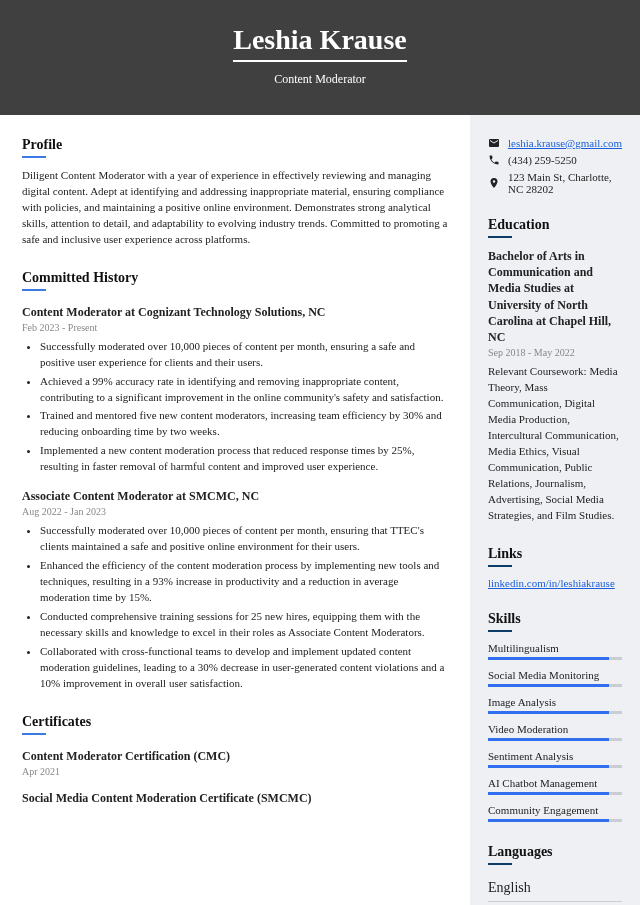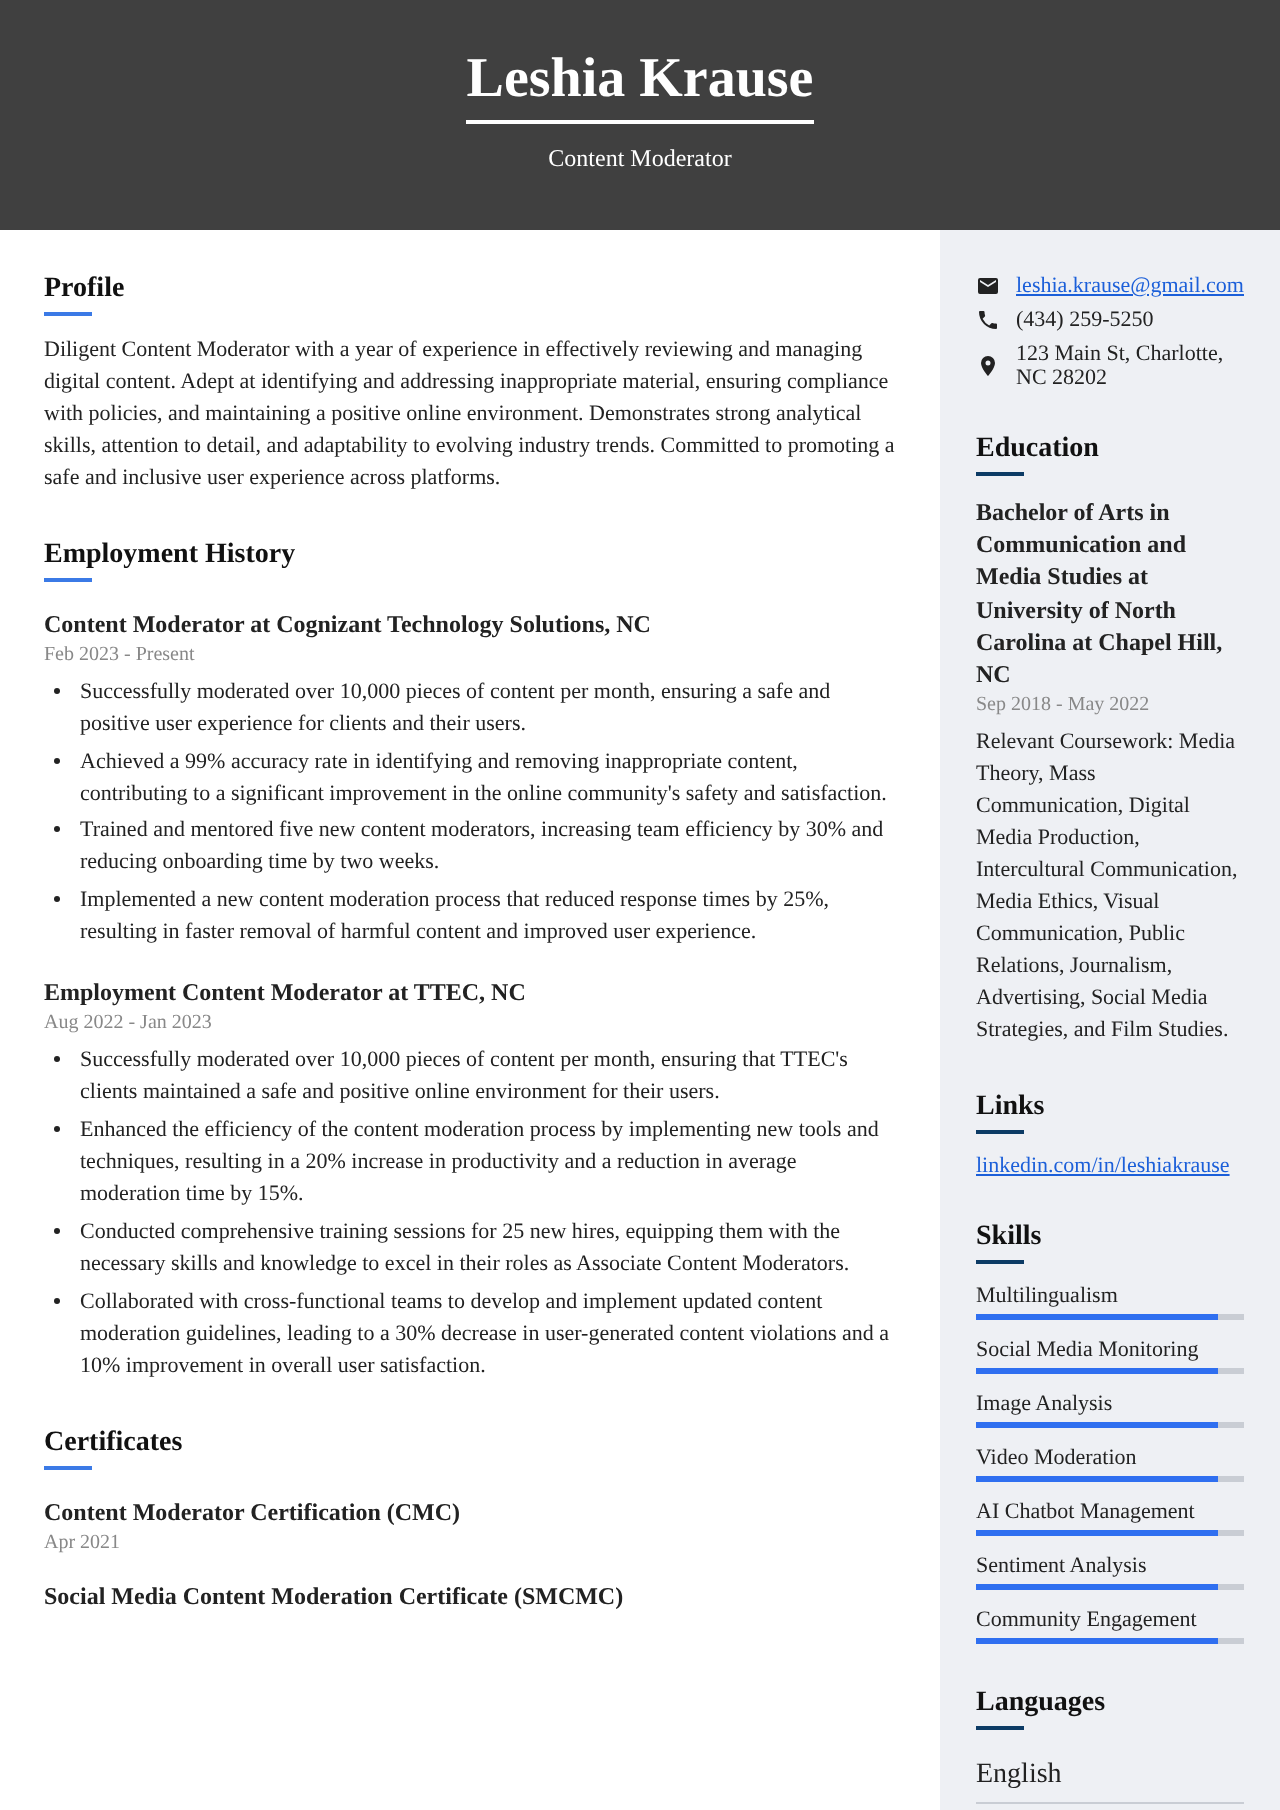--- a/index.html
+++ b/index.html
@@ -40,39 +40,39 @@
 <div class="body">
   <div class="main">
 
     <div class="section">
       <h2>Profile</h2>
       <div class="rule"></div>
       <p class="prose">Diligent Content Moderator with a year of experience in effectively reviewing and managing digital content. Adept at identifying and addressing inappropriate material, ensuring compliance with policies, and maintaining a positive online environment. Demonstrates strong analytical skills, attention to detail, and adaptability to evolving industry trends. Committed to promoting a safe and inclusive user experience across platforms.</p>
     </div>
 
     <div class="section">
-      <h2>Employment History</h2>
+      <h2>Committed History</h2>
       <div class="rule"></div>
       <div id="jobs">
           <div>
             <div class="job-title">Content Moderator at Cognizant Technology Solutions, NC</div>
             <div class="dates">Feb 2023 - Present</div>
             <ul>
               <li>Successfully moderated over 10,000 pieces of content per month, ensuring a safe and positive user experience for clients and their users.</li>
               <li>Achieved a 99% accuracy rate in identifying and removing inappropriate content, contributing to a significant improvement in the online community's safety and satisfaction.</li>
               <li>Trained and mentored five new content moderators, increasing team efficiency by 30% and reducing onboarding time by two weeks.</li>
               <li>Implemented a new content moderation process that reduced response times by 25%, resulting in faster removal of harmful content and improved user experience.</li>
             </ul>
           </div>
           <div>
-            <div class="job-title">Employment Content Moderator at TTEC, NC</div>
+            <div class="job-title">Associate Content Moderator at SMCMC, NC</div>
             <div class="dates">Aug 2022 - Jan 2023</div>
             <ul>
               <li>Successfully moderated over 10,000 pieces of content per month, ensuring that TTEC's clients maintained a safe and positive online environment for their users.</li>
-              <li>Enhanced the efficiency of the content moderation process by implementing new tools and techniques, resulting in a 20% increase in productivity and a reduction in average moderation time by 15%.</li>
+              <li>Enhanced the efficiency of the content moderation process by implementing new tools and techniques, resulting in a 93% increase in productivity and a reduction in average moderation time by 15%.</li>
               <li>Conducted comprehensive training sessions for 25 new hires, equipping them with the necessary skills and knowledge to excel in their roles as Associate Content Moderators.</li>
               <li>Collaborated with cross-functional teams to develop and implement updated content moderation guidelines, leading to a 30% decrease in user-generated content violations and a 10% improvement in overall user satisfaction.</li>
             </ul>
           </div>
         </div>
     </div>
 
     <div class="section" style="margin-bottom:0">
       <h2>Certificates</h2>
       <div class="rule"></div>
@@ -144,27 +144,27 @@
               <div class="bar-fill" style="width: 90%;"></div>
             </div>
           </div>
           <div class="skill">
             <div class="skill-name">Video Moderation</div>
             <div class="bar-bg">
               <div class="bar-fill" style="width: 90%;"></div>
             </div>
           </div>
           <div class="skill">
-            <div class="skill-name">AI Chatbot Management</div>
+            <div class="skill-name">Sentiment Analysis</div>
             <div class="bar-bg">
               <div class="bar-fill" style="width: 90%;"></div>
             </div>
           </div>
           <div class="skill">
-            <div class="skill-name">Sentiment Analysis</div>
+            <div class="skill-name">AI Chatbot Management</div>
             <div class="bar-bg">
               <div class="bar-fill" style="width: 90%;"></div>
             </div>
           </div>
           <div class="skill">
             <div class="skill-name">Community Engagement</div>
             <div class="bar-bg">
               <div class="bar-fill" style="width: 90%;"></div>
             </div>
           </div>

